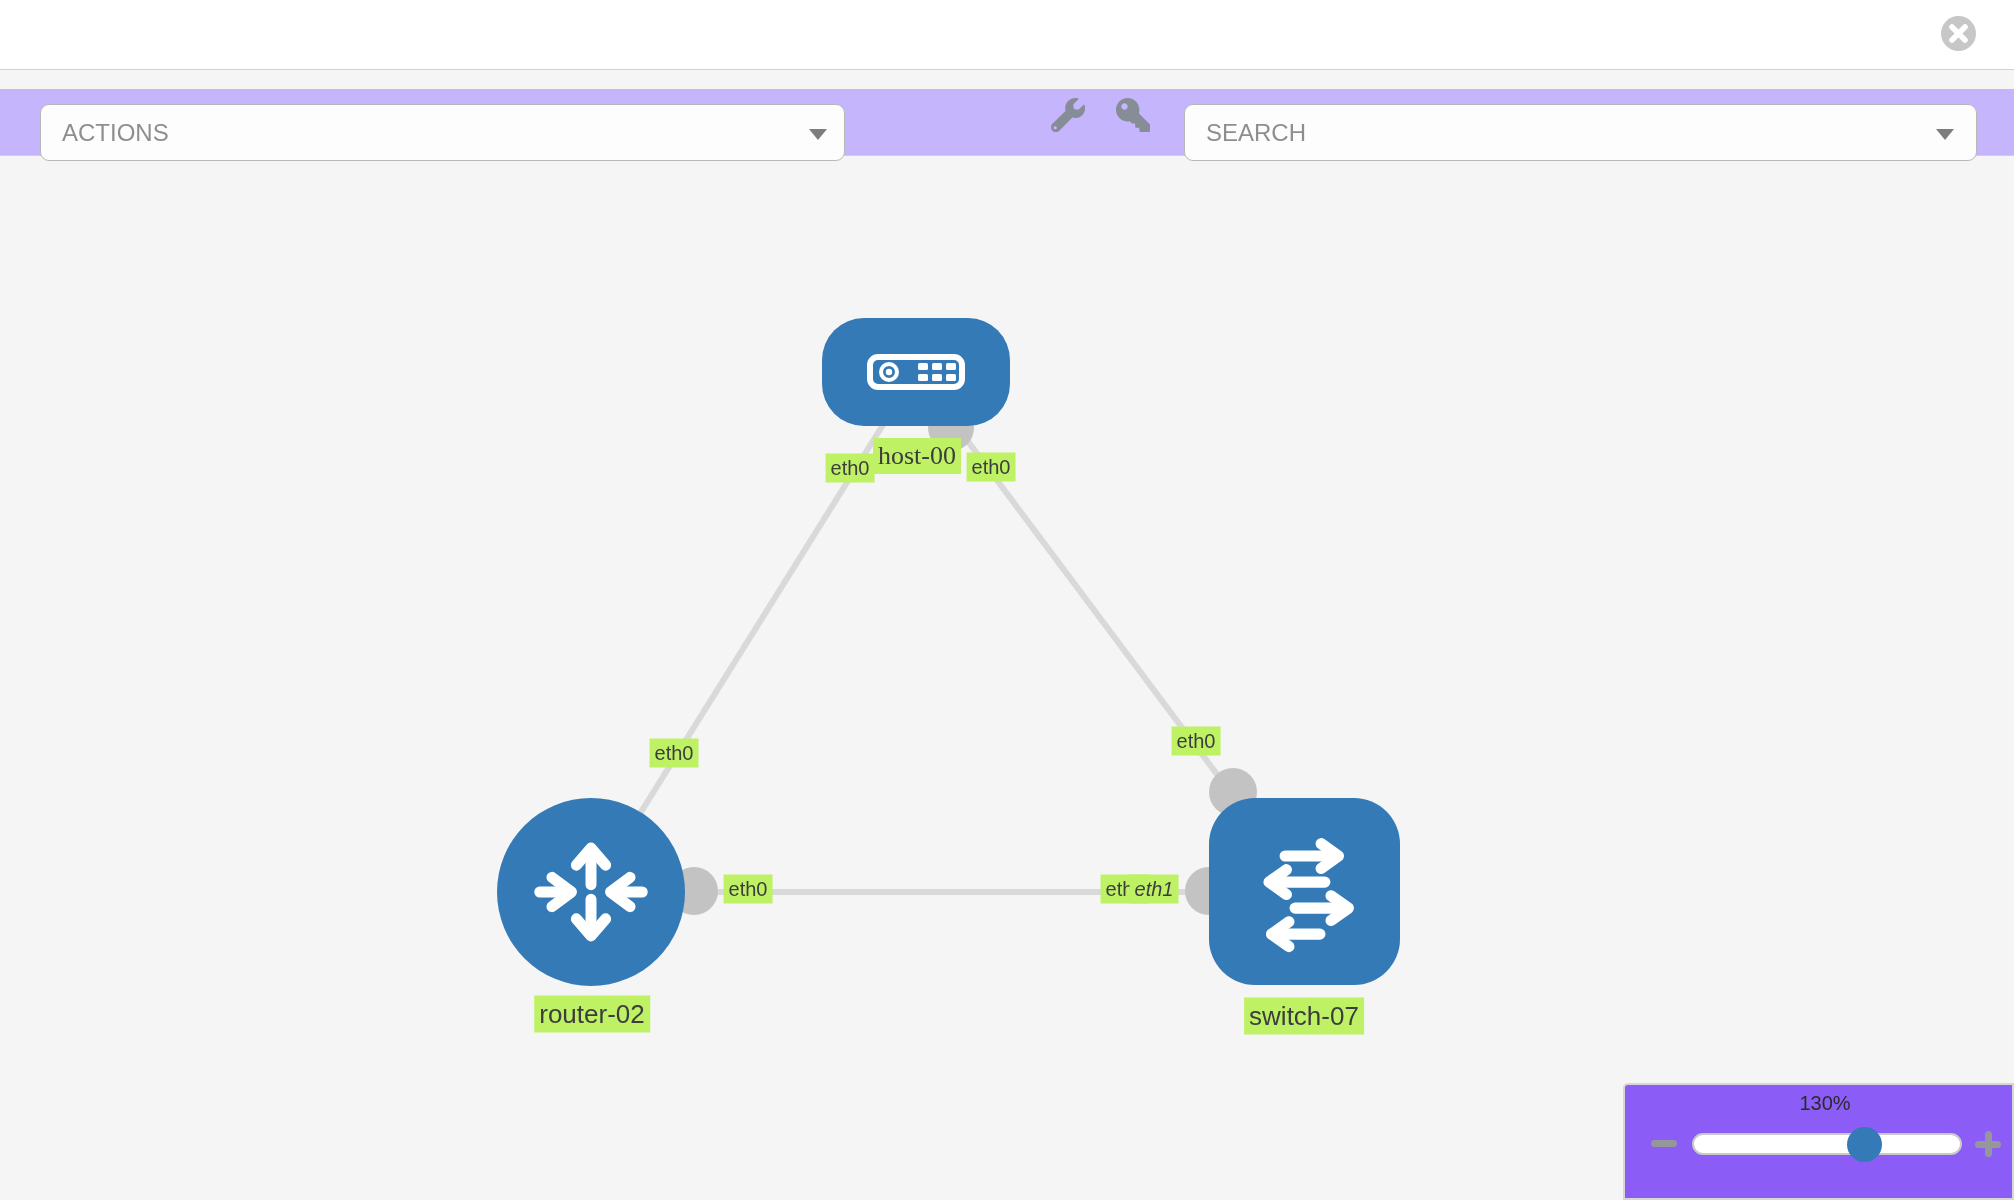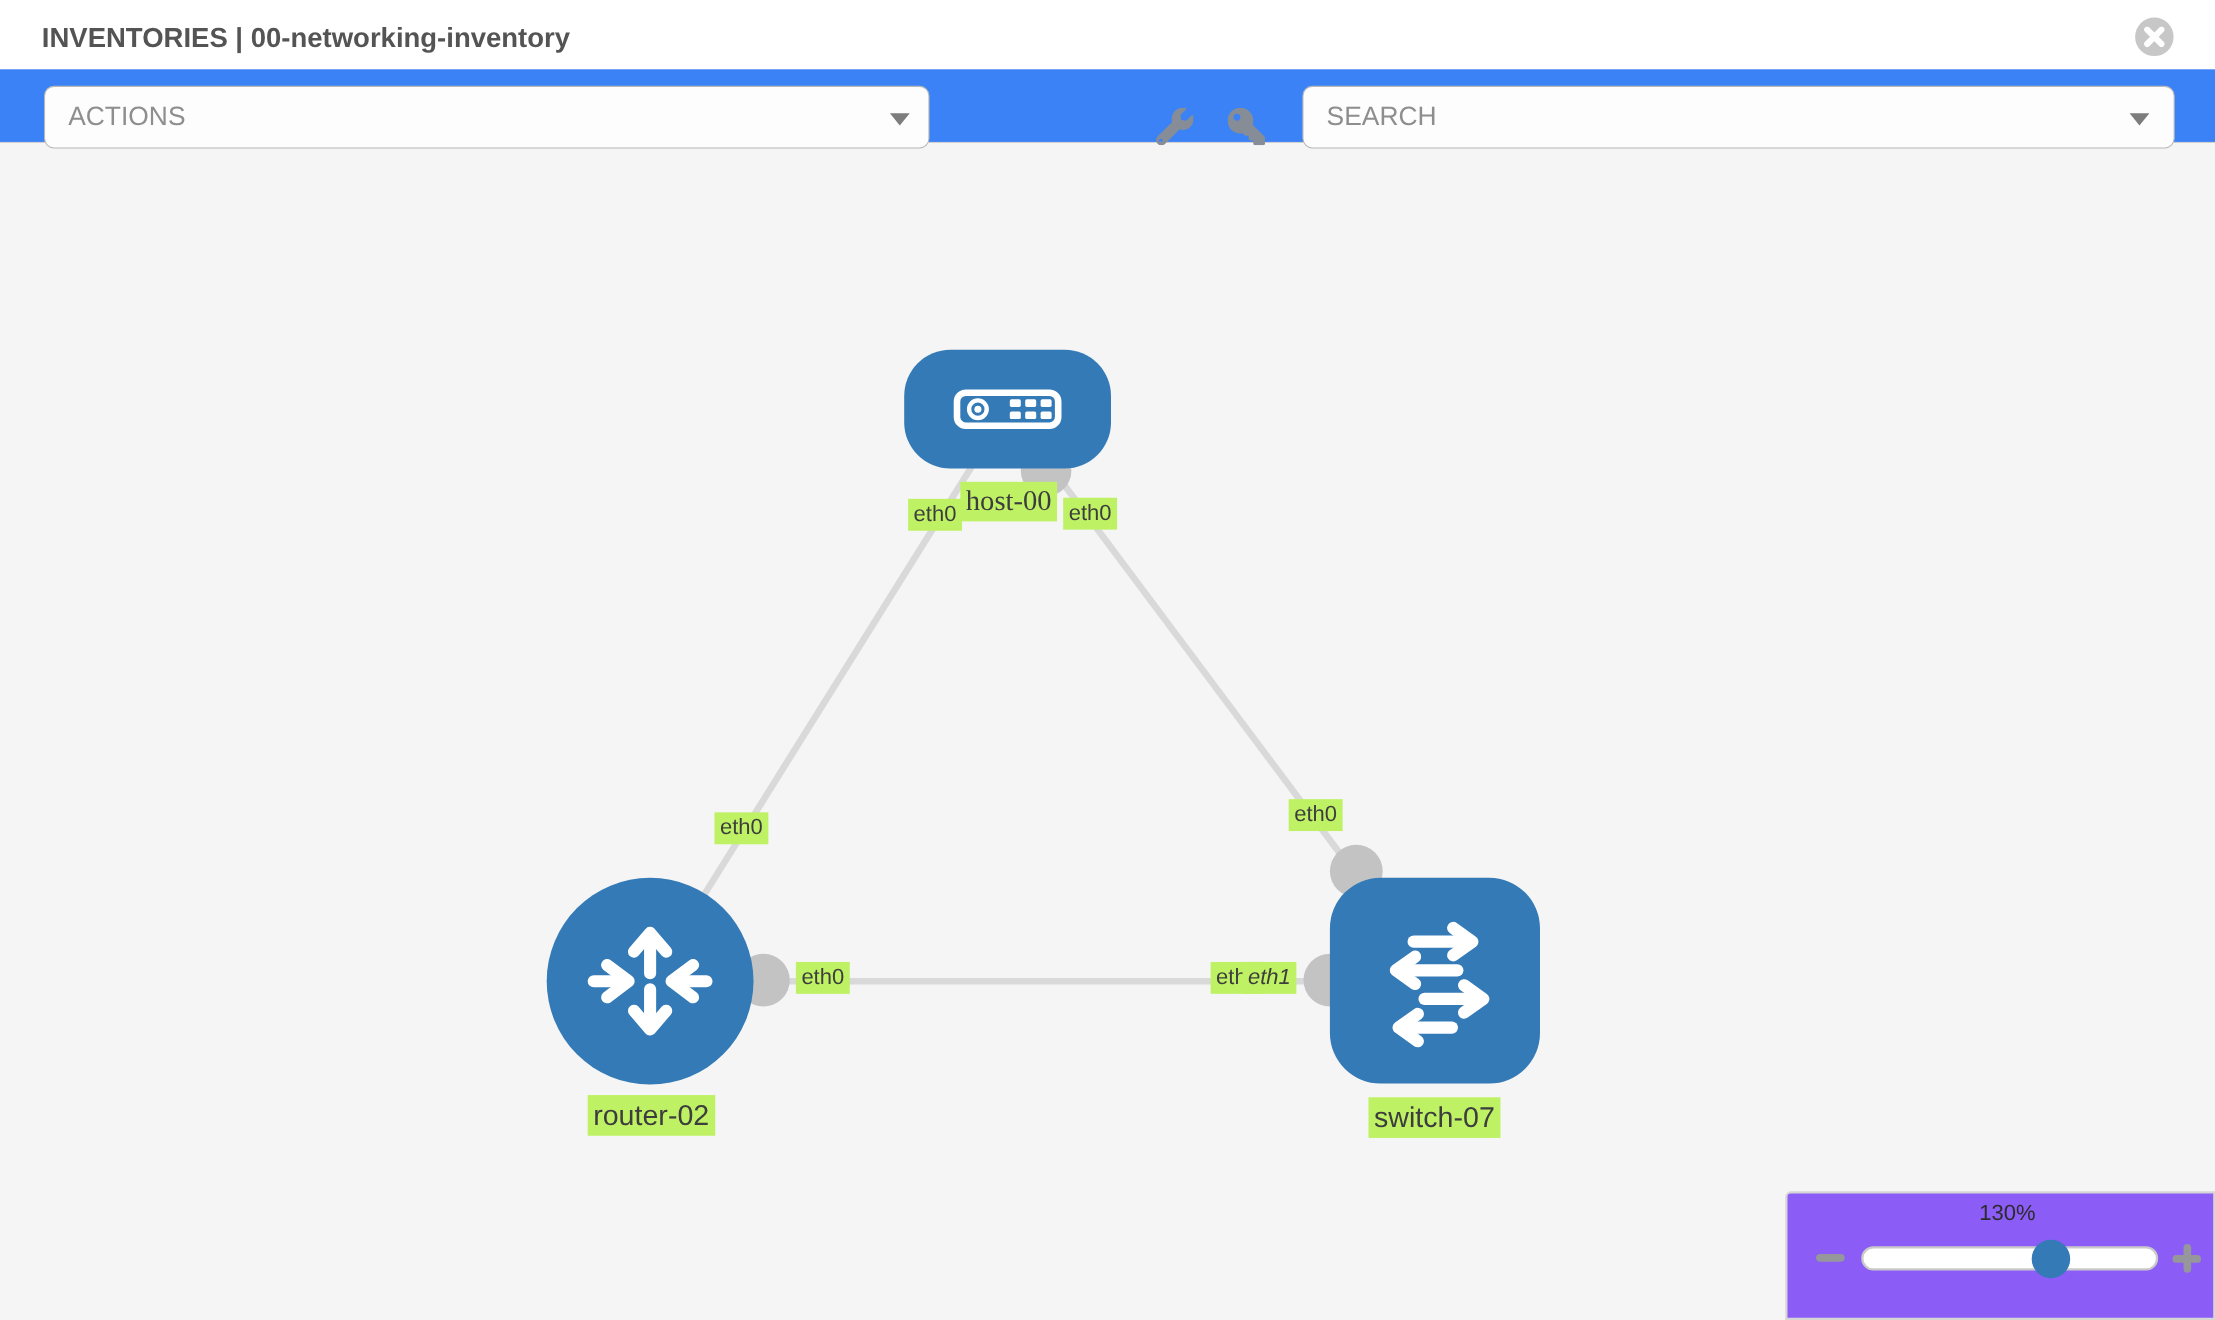--- a/index.html
+++ b/index.html
@@ -9,22 +9,22 @@
   
   .titlebar { position:absolute; left:0; top:0; width:2014px; height:70px;
     background:#ffffff; border-bottom:1px solid #d2d2d2; z-index:40; }
   .titlebar .title { position:absolute; left:38px; top:0; height:70px; line-height:70px;
     font-size:25px; font-weight:bold; color:#545454; }
   .close-btn { position:absolute; left:1941px; top:16px; width:35px; height:35px;
     border-radius:50%; background:#c7c7c7; cursor:pointer; }
   .close-btn svg { position:absolute; left:8px; top:8px; }
 
   
-  .toolbar { position:absolute; left:0; top:63px; width:2014px; height:67px;
-    background:#3b82f6; border-bottom:1px solid #d0d0d0; z-index:40; }
+  .toolbar { position:absolute; left:0; top:89px; width:2014px; height:67px;
+    background:#c4b5fd; border-bottom:1px solid #d0d0d0; z-index:40; }
   .selectbox { position:absolute; top:15px; height:57px; background:#fdfdfd;
     border:1px solid #b8b8b8; border-radius:9px; }
   .selectbox .sel-label { position:absolute; left:21px; top:0; height:55px; line-height:55px;
     font-size:24px; color:#8e8e8e; }
   .caret { position:absolute; top:24px; width:0; height:0;
     border-left:9px solid transparent; border-right:9px solid transparent;
     border-top:11px solid #7d7d7d; }
   .actions-box { left:40px;  width:805px; }
   .actions-box .caret { left:768px; }
   .search-box  { left:1184px; width:793px; }
@@ -128,21 +128,20 @@
 
 <div class="chip iface" style="left:850px;  top:468px;">eth0</div>
 <div class="chip iface" style="left:991px;  top:467px;">eth0</div>
 <div class="chip iface" style="left:674px;  top:753px;">eth0</div>
 <div class="chip iface" style="left:1196px; top:741px;">eth0</div>
 <div class="chip iface" style="left:748px;  top:889px;">eth0</div>
 <div class="chip iface z-under" style="left:1125px; top:889px;">eth0</div>
 <div class="chip iface z-over" style="left:1154px; top:889px;">eth1</div>
 
 <div class="titlebar">
-  <span class="title">INVENTORIES | 00-networking-inventory</span>
   <div class="close-btn">
     <svg width="19" height="19" viewBox="0 0 19 19">
       <line x1="3" y1="3" x2="16" y2="16" stroke="#fff" stroke-width="5.5" stroke-linecap="round"></line>
       <line x1="16" y1="3" x2="3" y2="16" stroke="#fff" stroke-width="5.5" stroke-linecap="round"></line>
     </svg>
   </div>
 </div>
 
 <div class="toolbar">
   <div class="selectbox actions-box">

